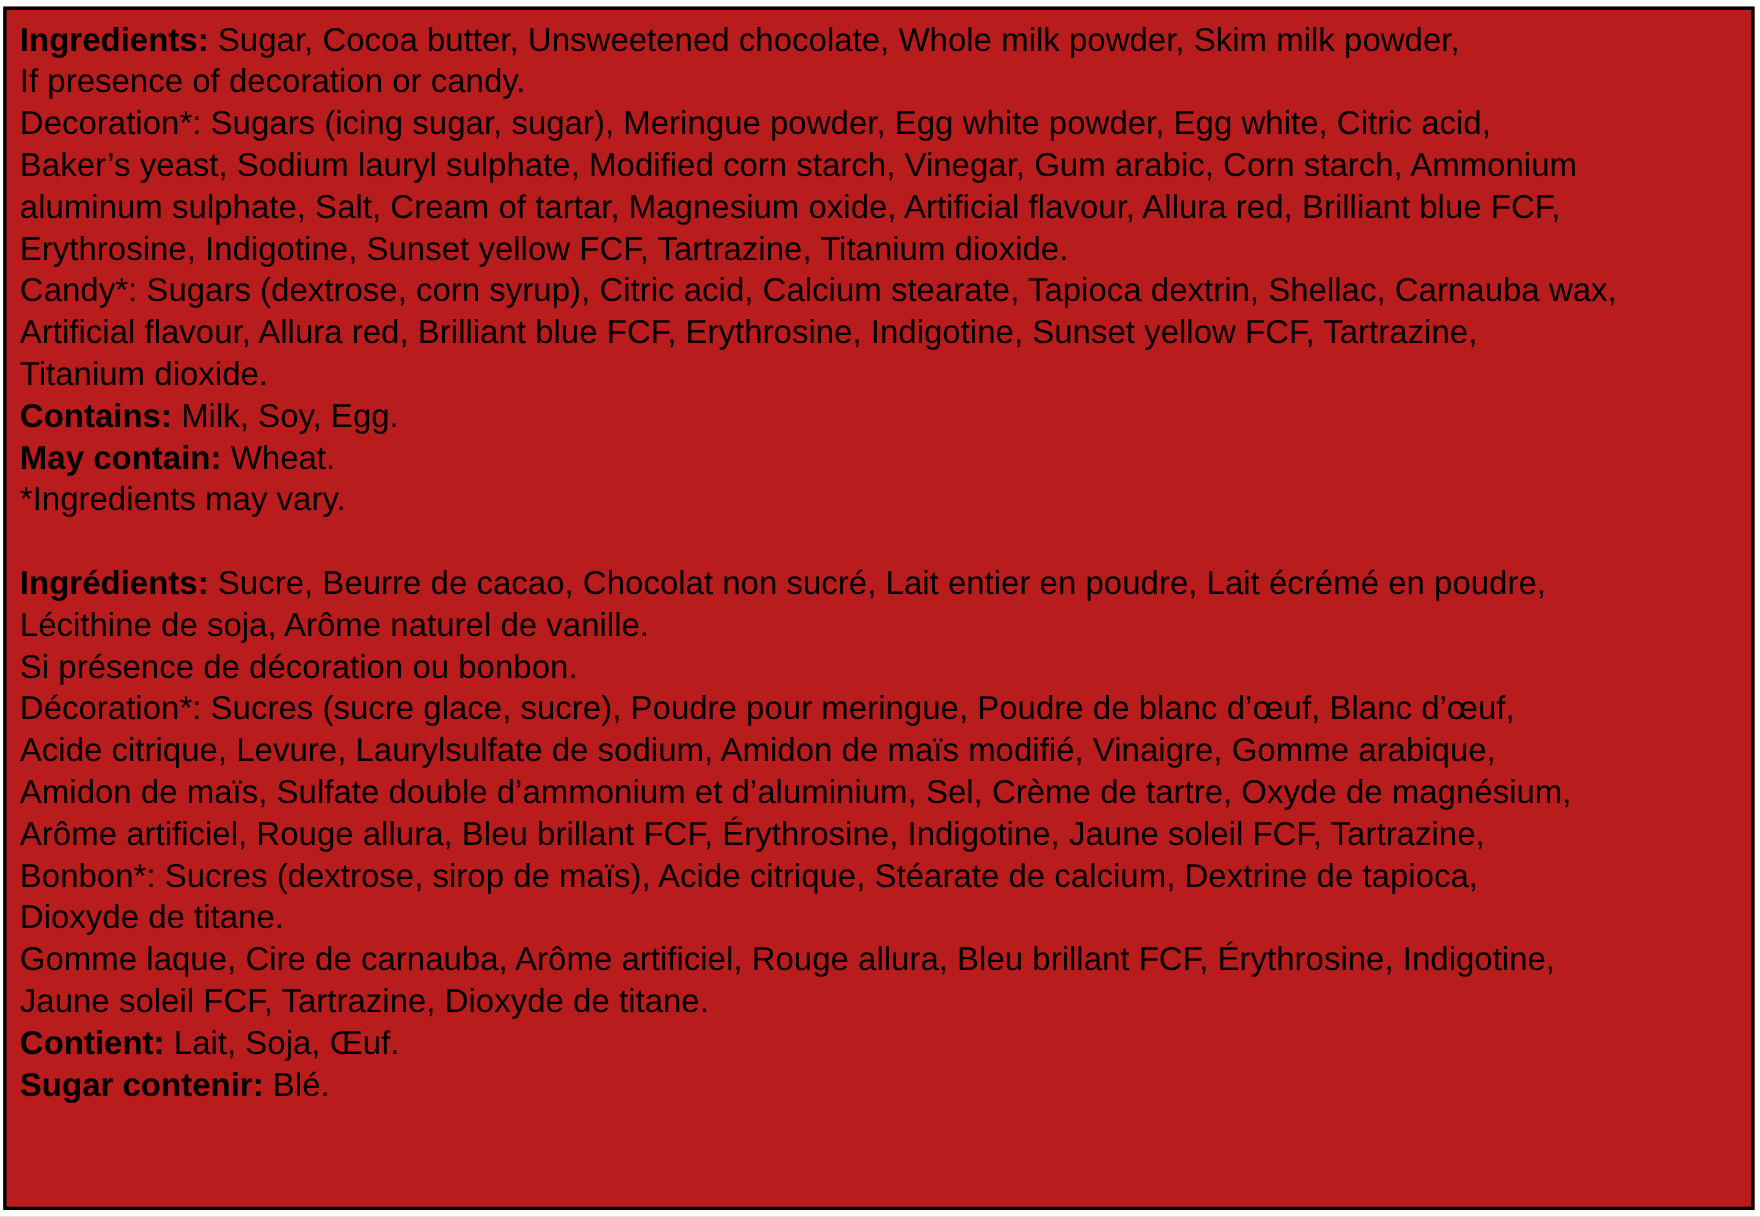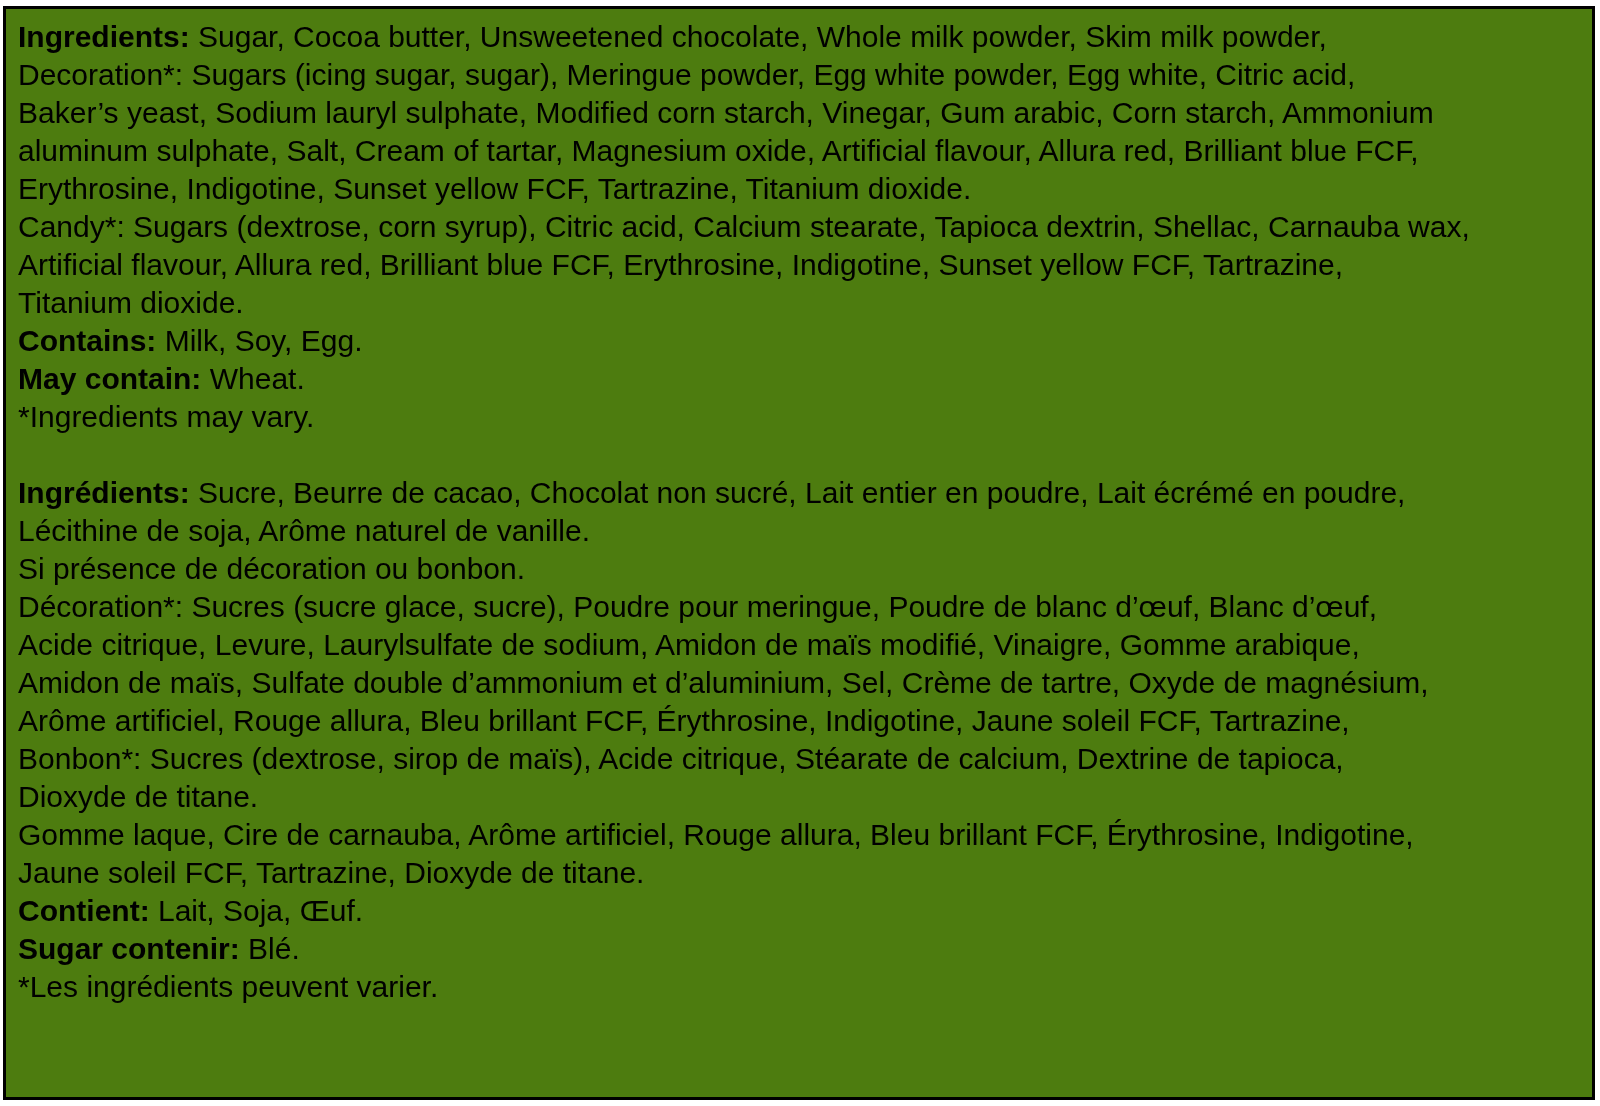--- a/index.html
+++ b/index.html
@@ -15,40 +15,41 @@
     overflow: hidden;
   }
   .frame {
     position: absolute;
     left: 3px;
     top: 6px;
     width: 1592px;
     height: 1094px;
     box-sizing: border-box;
     border: 3px solid #000000;
-    background: #4d7c0f;
+    background: #b91c1c;
     padding: 9px 12px 0 12px;
   }
   .line {
     white-space: nowrap;
     font-size: 30px;
     line-height: 38px;
     min-height: 38px;
     color: #000000;
     letter-spacing: 0;
   }
   .b {
     font-weight: 700;
   }
 </style>
 </head>
 <body>
 
 <div class="frame">
   <div class="line"><span class="b">Ingredients:</span><span> Sugar, Cocoa butter, Unsweetened chocolate, Whole milk powder, Skim milk powder,</span></div>
+  <div class="line"><span class="b"></span><span>If presence of decoration or candy.</span></div>
   <div class="line"><span class="b"></span><span>Decoration*: Sugars (icing sugar, sugar), Meringue powder, Egg white powder, Egg white, Citric acid,</span></div>
   <div class="line"><span class="b"></span><span>Baker’s yeast, Sodium lauryl sulphate, Modified corn starch, Vinegar, Gum arabic, Corn starch, Ammonium</span></div>
   <div class="line"><span class="b"></span><span>aluminum sulphate, Salt, Cream of tartar, Magnesium oxide, Artificial flavour, Allura red, Brilliant blue FCF,</span></div>
   <div class="line"><span class="b"></span><span>Erythrosine, Indigotine, Sunset yellow FCF, Tartrazine, Titanium dioxide.</span></div>
   <div class="line"><span class="b"></span><span>Candy*: Sugars (dextrose, corn syrup), Citric acid, Calcium stearate, Tapioca dextrin, Shellac, Carnauba wax,</span></div>
   <div class="line"><span class="b"></span><span>Artificial flavour, Allura red, Brilliant blue FCF, Erythrosine, Indigotine, Sunset yellow FCF, Tartrazine,</span></div>
   <div class="line"><span class="b"></span><span>Titanium dioxide.</span></div>
   <div class="line"><span class="b">Contains:</span><span> Milk, Soy, Egg.</span></div>
   <div class="line"><span class="b">May contain:</span><span> Wheat.</span></div>
   <div class="line"><span class="b"></span><span>*Ingredients may vary.</span></div>
@@ -59,14 +60,13 @@
   <div class="line"><span class="b"></span><span>Décoration*: Sucres (sucre glace, sucre), Poudre pour meringue, Poudre de blanc d’œuf, Blanc d’œuf,</span></div>
   <div class="line"><span class="b"></span><span>Acide citrique, Levure, Laurylsulfate de sodium, Amidon de maïs modifié, Vinaigre, Gomme arabique,</span></div>
   <div class="line"><span class="b"></span><span>Amidon de maïs, Sulfate double d’ammonium et d’aluminium, Sel, Crème de tartre, Oxyde de magnésium,</span></div>
   <div class="line"><span class="b"></span><span>Arôme artificiel, Rouge allura, Bleu brillant FCF, Érythrosine, Indigotine, Jaune soleil FCF, Tartrazine,</span></div>
   <div class="line"><span class="b"></span><span>Bonbon*: Sucres (dextrose, sirop de maïs), Acide citrique, Stéarate de calcium, Dextrine de tapioca,</span></div>
   <div class="line"><span class="b"></span><span>Dioxyde de titane.</span></div>
   <div class="line"><span class="b"></span><span>Gomme laque, Cire de carnauba, Arôme artificiel, Rouge allura, Bleu brillant FCF, Érythrosine, Indigotine,</span></div>
   <div class="line"><span class="b"></span><span>Jaune soleil FCF, Tartrazine, Dioxyde de titane.</span></div>
   <div class="line"><span class="b">Contient:</span><span> Lait, Soja, Œuf.</span></div>
   <div class="line"><span class="b">Sugar contenir:</span><span> Blé.</span></div>
-  <div class="line"><span class="b"></span><span>*Les ingrédients peuvent varier.</span></div>
 </div>
 
 </body></html>

